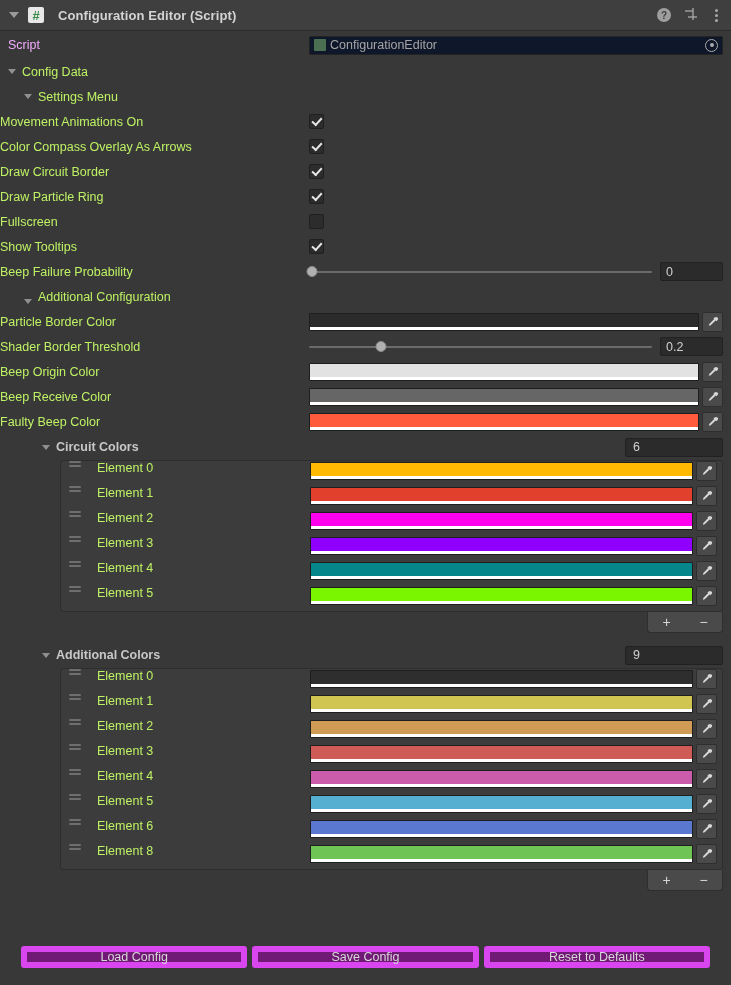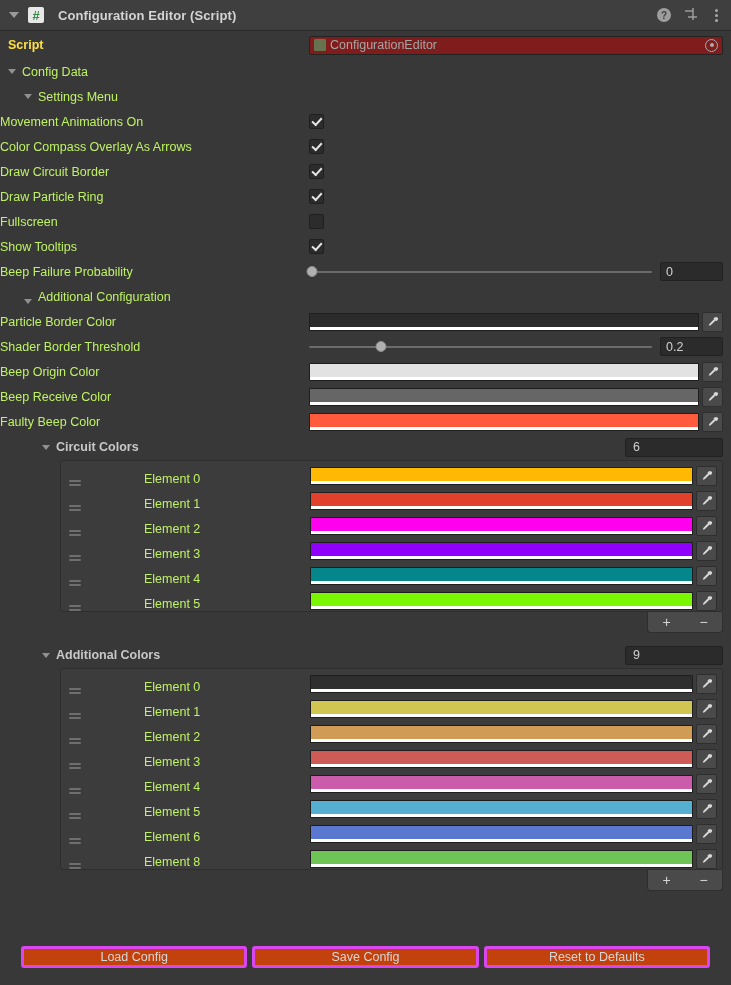--- a/index.html
+++ b/index.html
@@ -40,42 +40,42 @@
     width: 14px; height: 14px; border-radius: 50%;
     background: #b4b4b4; color: #3f3f3f; font-size: 10px; font-weight: bold;
     display: flex; align-items: center; justify-content: center;
   }
   .ic-kebab { display: flex; flex-direction: column; gap: 2px; padding: 0 4px; }
   .ic-kebab i { width: 3px; height: 3px; background: #c0c0c0; border-radius: 50%; display: block; }
 
   
   .row { height: 25px; display: flex; align-items: center; position: relative; }
   .label { color: #bef264; font-size: 12.5px; white-space: nowrap; }
-  .label.dim { color: #fde047; font-weight: bold; }
+  .label.dim { color: #f0abfc; }
   .bold { font-weight: bold; color: #c8c8c8; }
 
   .indent1 { padding-left: 8px; }
   .indent2 { padding-left: 24px; }
   .indent3 { padding-left: 42px; }
   .indent4 { }
 
   .tri {
     width: 0; height: 0;
     border-left: 4.5px solid transparent;
     border-right: 4.5px solid transparent;
     border-top: 5.5px solid #909090;
     margin-right: 6px; flex: none;
   }
 
   
   .fieldcol { position: absolute; left: 309px; right: 8px; display: flex; align-items: center; }
 
   
   .objfield {
-    height: 19px; background: #7f1d1d; border: 1px solid #232323; border-radius: 2px;
+    height: 19px; background: #0f172a; border: 1px solid #232323; border-radius: 2px;
     display: flex; align-items: center; padding: 0 4px; width: 100%;
     color: #a5a5a5; font-size: 12.5px;
   }
   .objfield .mini-cs {
     width: 12px; height: 12px; background: #5f8f5f; border-radius: 1px;
     margin-right: 4px; opacity: .75; flex: none;
   }
   .obj-picker {
     margin-left: auto; width: 13px; height: 13px; border: 1.5px solid #aaa;
     border-radius: 50%; display: flex; align-items: center; justify-content: center; flex: none;
@@ -127,42 +127,42 @@
   .sizefield {
     position: absolute; right: 8px; width: 98px; height: 19px;
     background: #2b2b2b; border: 1px solid #212121; border-radius: 2px;
     color: #d0d0d0; font-size: 12.5px; display: flex; align-items: center; padding-left: 7px;
   }
   .list-box {
     margin-left: 60px; margin-right: 8px;
     background: #3c3c3c; border: 1px solid #2e2e2e;
     border-radius: 3px; overflow: hidden;
   }
-  .list-row { height: 25px; display: flex; align-items: flex-end; padding-left: 8px; position: relative; gap: 47px; }
+  .list-row { height: 25px; display: flex; align-items: flex-start; padding-left: 8px; position: relative; }
   .drag {
     width: 12px; display: flex; flex-direction: column; gap: 2px; margin-right: 16px; flex: none;
   }
   .drag i { height: 2px; background: #6e6e6e; border-radius: 1px; display: block; }
   .list-row .label { font-size: 12.5px; }
   .list-row .fieldcol { left: 249px; right: 5px; }
   .list-footer { display: flex; justify-content: flex-end; margin-right: 8px; }
   .footer-tab {
     width: 76px; height: 21px; background: #4a4a4a;
     border: 1px solid #2e2e2e; border-top: none;
     border-radius: 0 0 4px 4px;
     display: flex; align-items: center; justify-content: space-around;
     color: #d6d6d6; font-size: 14px;
   }
   .footer-tab span { line-height: 1; padding: 0 6px; }
 
   
   .btnrow { position: absolute; left: 21px; right: 21px; bottom: 17px; display: flex; gap: 5px; }
   .btn {
-    flex: 1; height: 22px; background: #c2410c;
-    border: 3px solid #d946ef; border-radius: 3px;
+    flex: 1; height: 22px; background: #701a75;
+    border: 6px solid #d946ef; border-radius: 3px;
     display: flex; align-items: center; justify-content: center;
     color: #d8d8d8; font-size: 12.5px;
   }
   .spacer { height: 9px; }
 </style>
 </head>
 <body>
 
 <div class="inspector">
 

